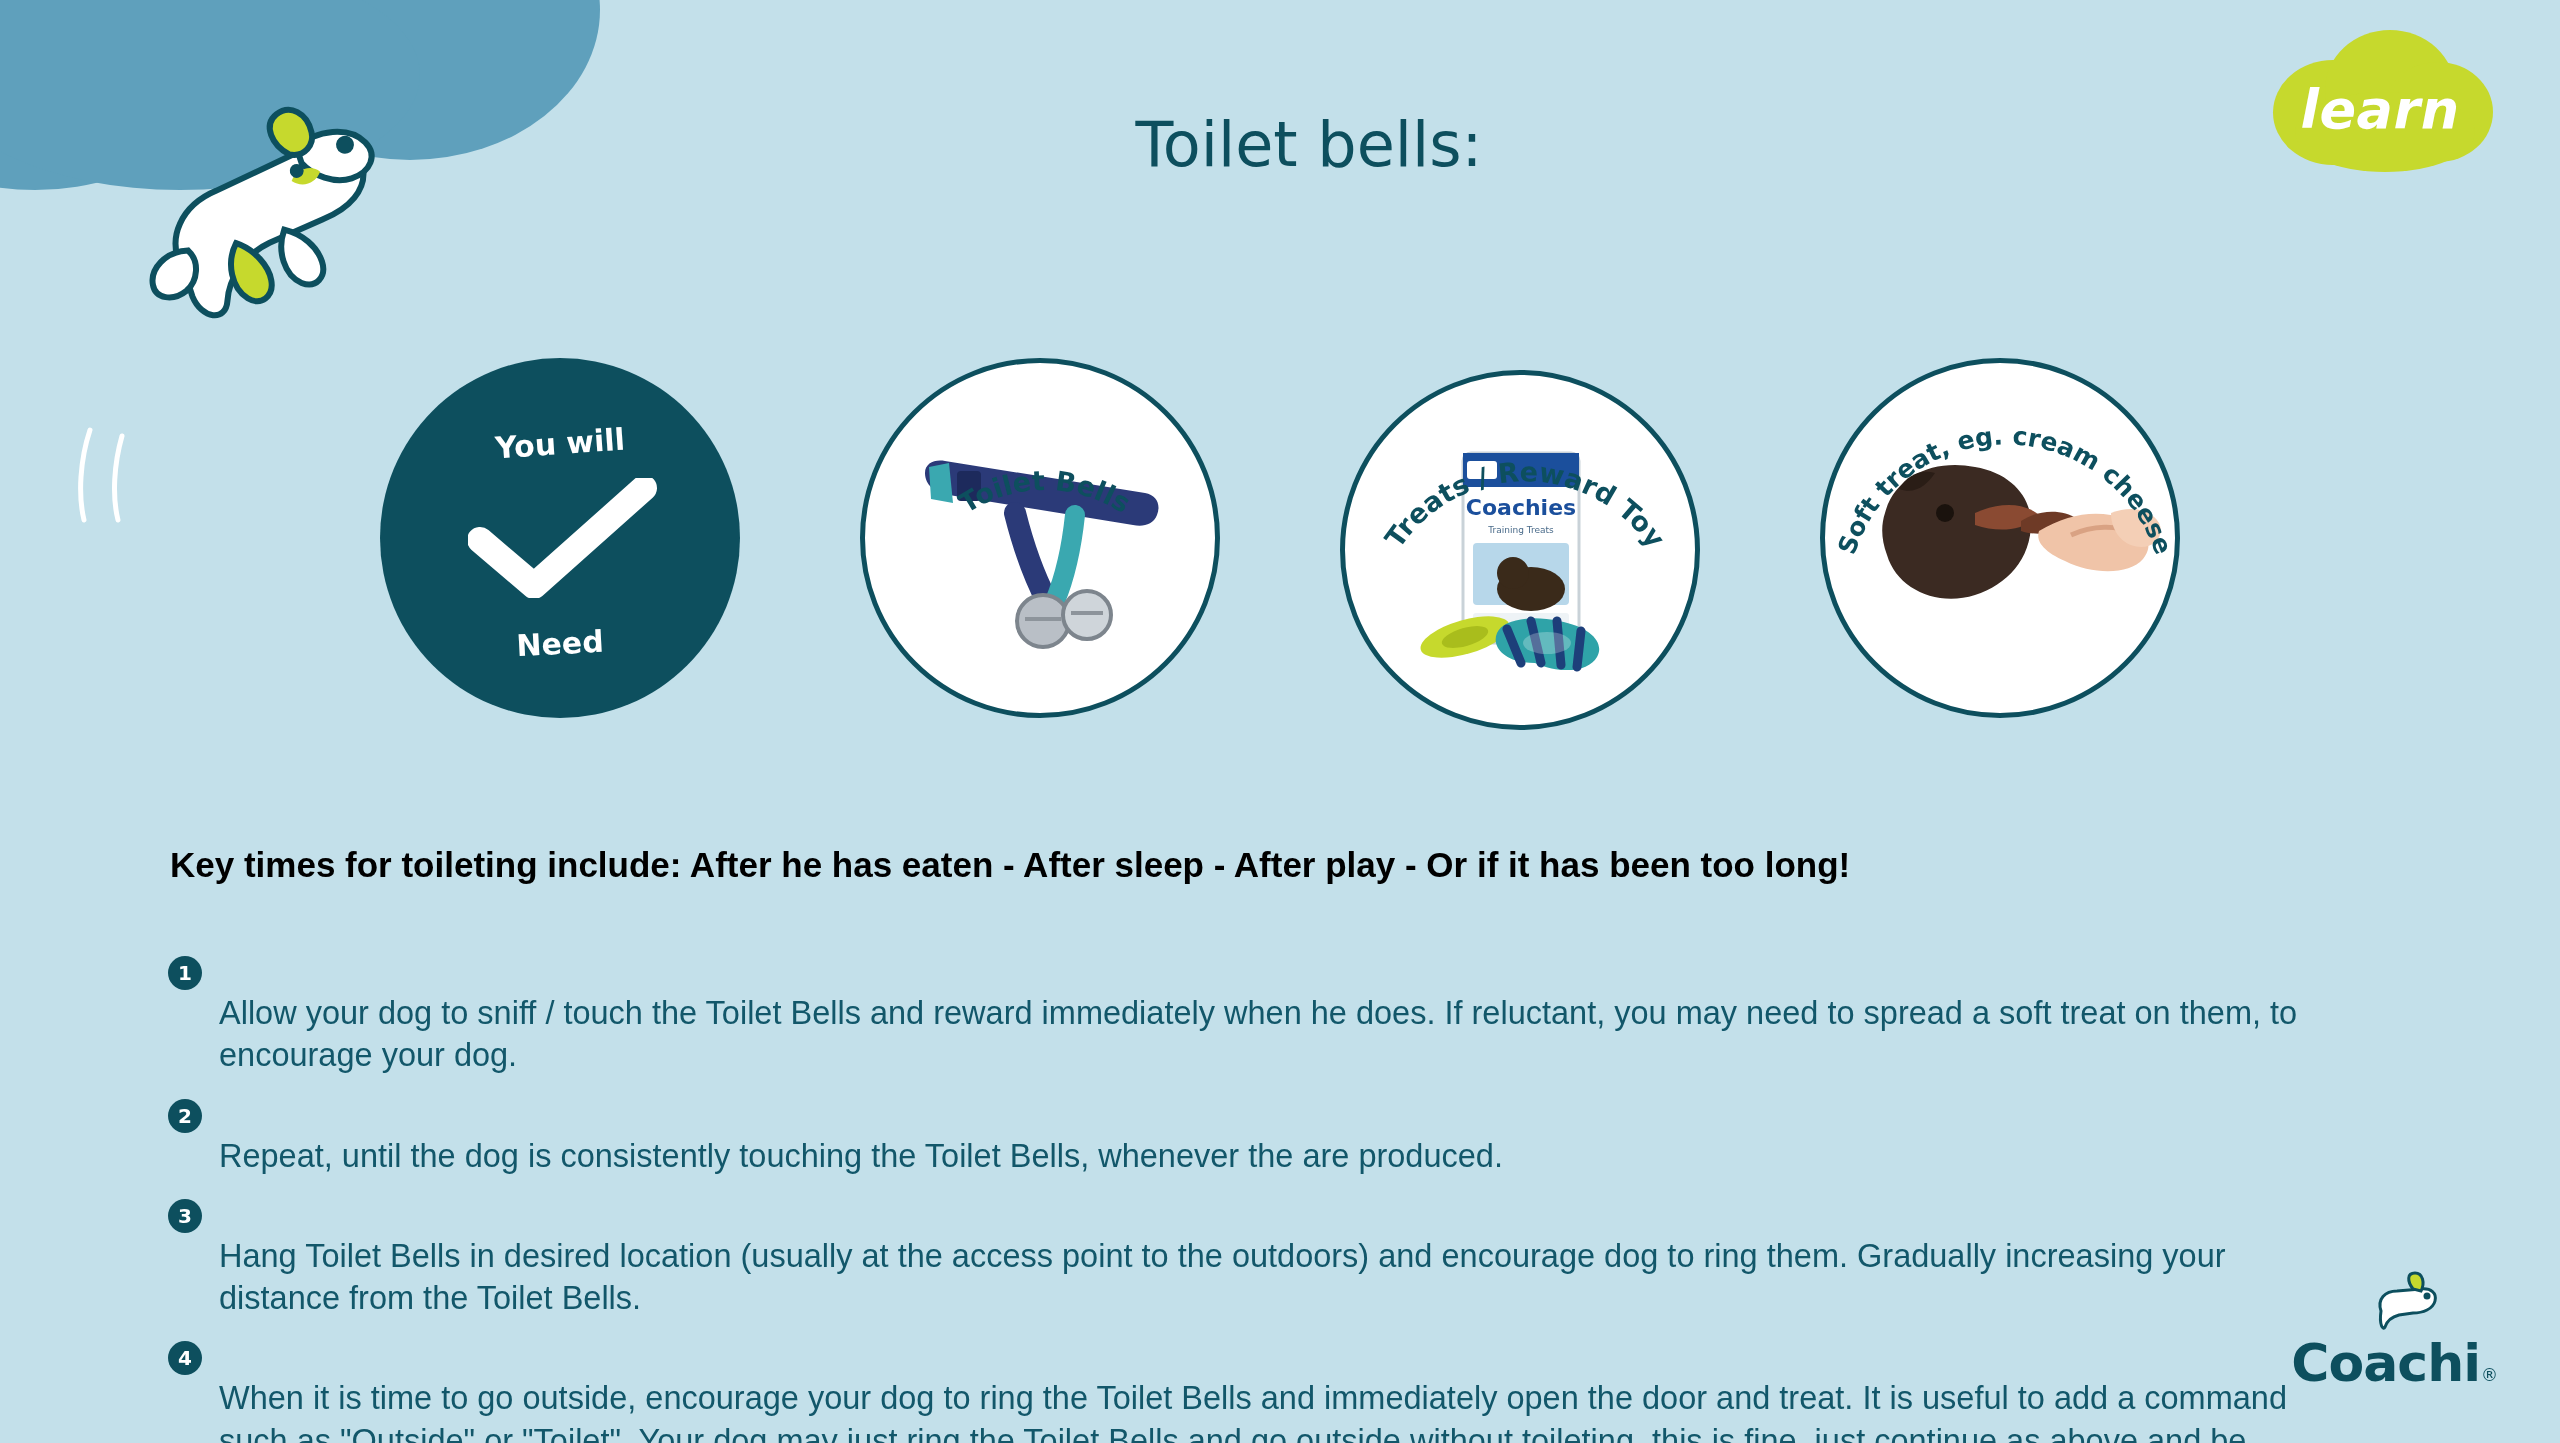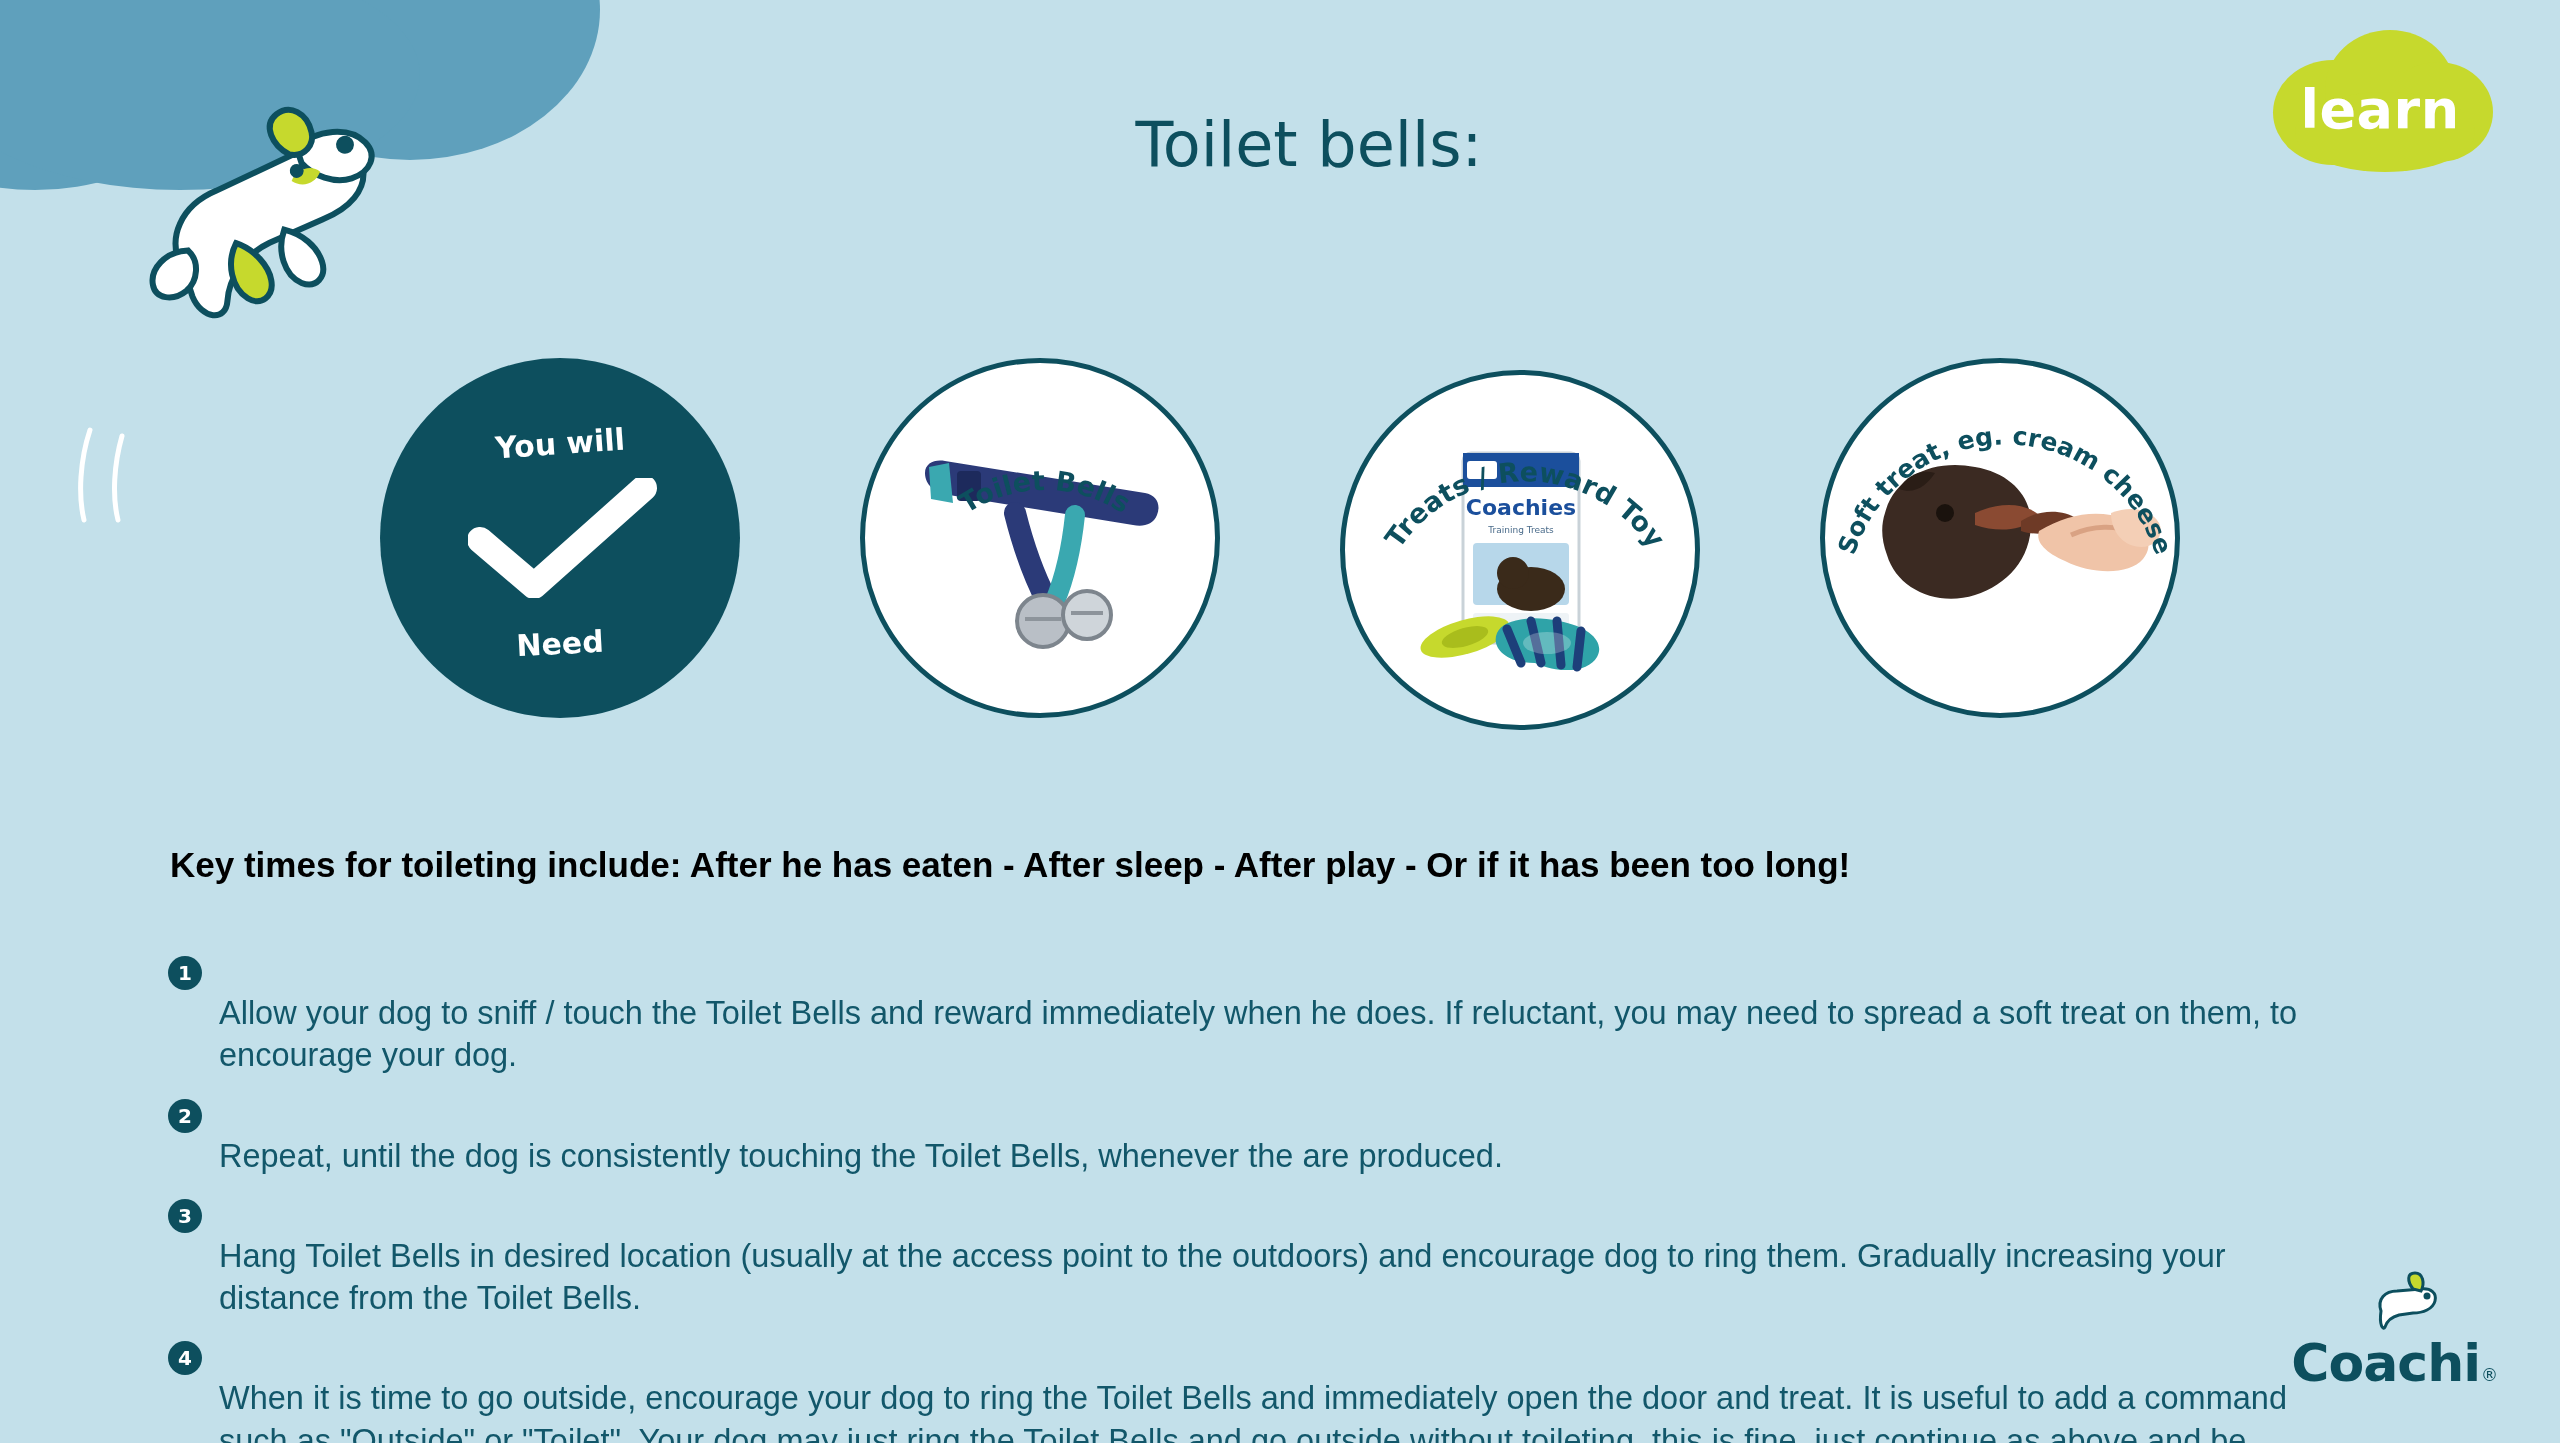--- a/index.html
+++ b/index.html
@@ -74,20 +74,21 @@
   .learn-text {
     position: absolute;
     width: 100%;
     top: 56px;
     text-align: center;
     color: #ffffff;
     font-size: 54px;
     font-weight: bold;
     letter-spacing: 0.5px;
     font-family: "DejaVu Sans", sans-serif;
+    font-style: italic;
   }
 
   
   .title {
     position: absolute;
     top: 108px;
     left: 0;
     width: 2560px;
     text-align: center;
     color: #0d4f5e;

